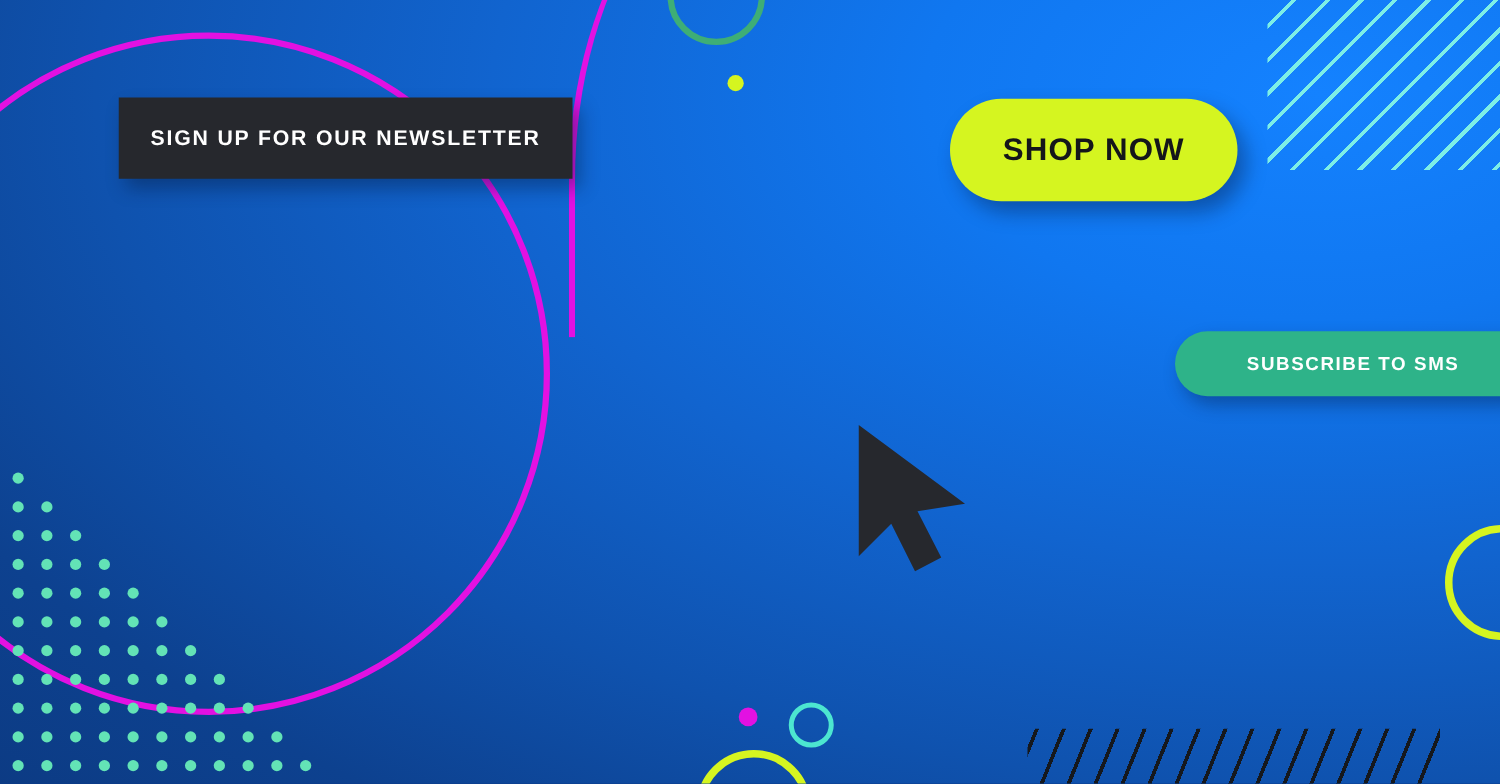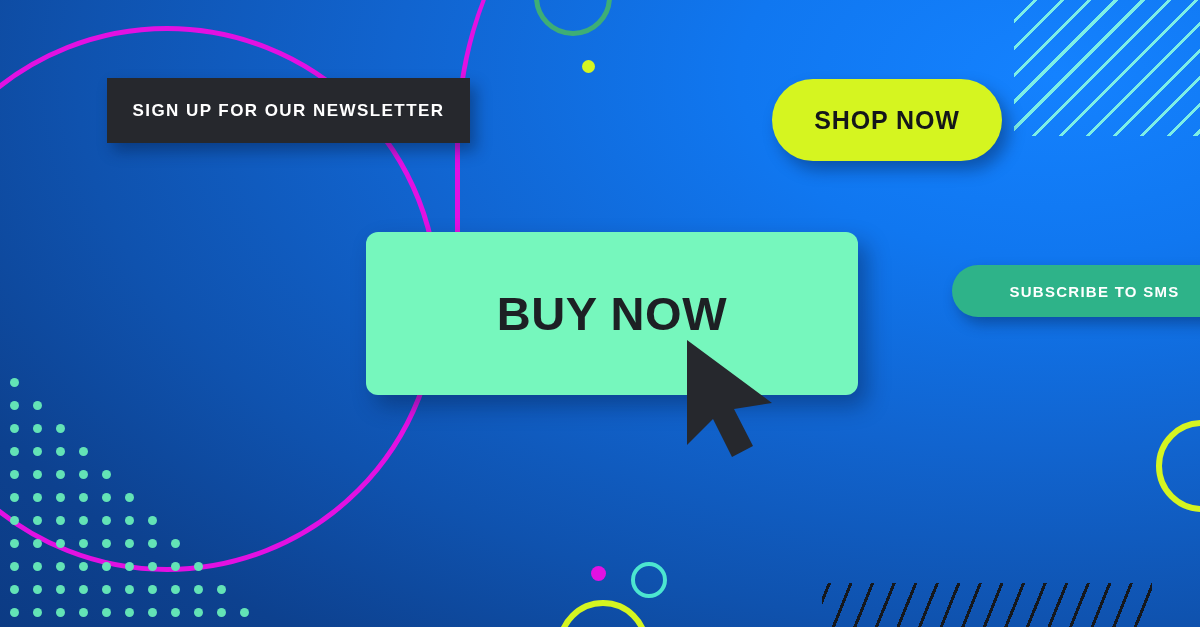--- a/index.html
+++ b/index.html
@@ -104,21 +104,20 @@
     position: absolute;
     display: flex;
     align-items: center;
     justify-content: center;
     text-align: right;
     letter-spacing: 0.06em;
     white-space: nowrap;
     box-sizing: border-box;
     user-select: none;
     cursor: pointer;
-    margin-left: 12px;
   }
 
   .btn-newsletter {
     left: 95px; top: 78px;
     width: 363px; height: 65px;
     background: #26282d;
     color: #ffffff;
     font-size: 17px;
     font-weight: bold;
     letter-spacing: 0.085em;
@@ -278,21 +277,20 @@
       <div class="d" style="left: 171px; top: 238px; width: 9px; height: 9px; background: rgb(99, 227, 182);"></div>
       <div class="d" style="left: 194px; top: 238px; width: 9px; height: 9px; background: rgb(99, 227, 182);"></div>
       <div class="d" style="left: 217px; top: 238px; width: 9px; height: 9px; background: rgb(99, 227, 182);"></div>
       <div class="d" style="left: 240px; top: 238px; width: 9px; height: 9px; background: rgb(99, 227, 182);"></div>
     </div>
 
   <div class="btn btn-newsletter">SIGN UP FOR OUR NEWSLETTER</div>
 
   <div class="btn btn-shop">SHOP NOW</div>
 
-  <div class="btn btn-buy">BUY NOW</div>
 
   <div class="btn btn-sms">SUBSCRIBE TO SMS</div>
 
 
 
   <svg class="cursor" viewBox="0 0 110 125">
     <polygon points="7,7 7,112 33,86 52,124 73,113 54,76 92,70" fill="#26282d"></polygon>
   </svg>
 
 </div>

